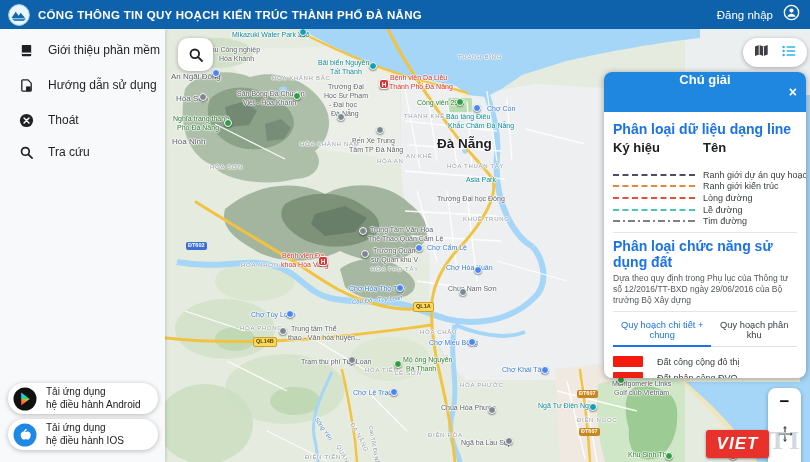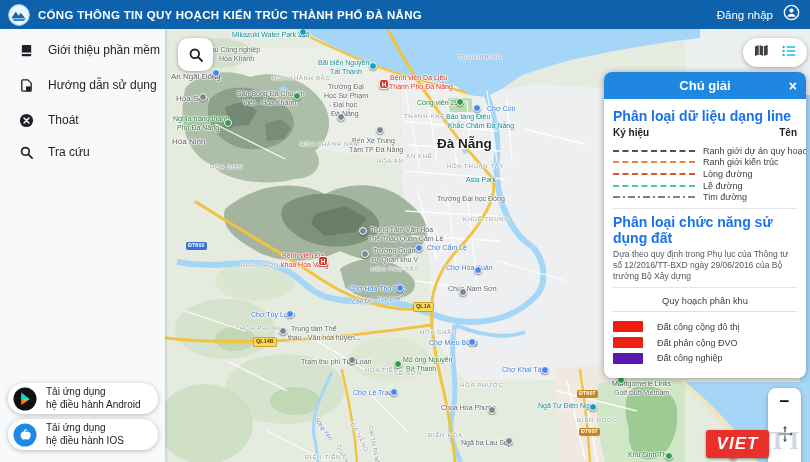--- a/index.html
+++ b/index.html
@@ -55,27 +55,27 @@
   .zo{font-size:17px;font-weight:bold;color:#111;margin-top:5px;line-height:1;cursor:pointer}
   .pan{margin-top:15px;cursor:pointer}
   .viet{position:absolute;left:541px;top:401px;width:63px;height:28px;background:#e8312a;border-radius:3px;z-index:6;
         display:flex;align-items:center;justify-content:center;color:#fff;font-weight:bold;font-style:italic;
         font-size:17px;letter-spacing:1px;box-shadow:0 1px 3px rgba(0,0,0,.4)}
   .ghost{position:absolute;left:604px;top:397px;z-index:7;font-family:"Liberation Serif",serif;font-size:26px;
          font-weight:bold;color:#c8d2dd;opacity:.85;letter-spacing:3px}
   
   .legend{position:absolute;left:439px;top:43px;width:202px;height:306px;background:#fff;border-radius:8px;
           box-shadow:0 1px 6px rgba(0,0,0,.35);overflow:hidden;z-index:5}
-  .legend-h{height:27px;background:var(--legend-blue,#1f87e0);color:#fff;display:flex;align-items:center;
+  .legend-h{height:40px;background:var(--legend-blue,#1f87e0);color:#fff;display:flex;align-items:flex-start;
             justify-content:center;font-size:13px;font-weight:bold;position:relative}
   .legend-x{position:absolute;right:9px;top:50%;transform:translateY(-50%);font-size:14px;font-weight:bold;cursor:pointer;line-height:1}
   .legend-b{padding:7px 9px 0;height:272px;overflow:hidden}
   .sec-t{color:var(--accent,#1a73e8);font-size:14px;font-weight:bold;margin:2px 0 3px}
-  .lhead{display:flex;font-size:10px;font-weight:bold;color:#202124;margin:1px 0 7px}
-  .lhead .c1{width:90px}.lhead .c2{flex:1;text-align:right}
+  .lhead{display:flex;font-size:13px;font-weight:bold;color:#202124;margin:1px 0 14px}
+  .lhead .c1{width:90px}.lhead .c2{flex:1;text-align:left}
   .lrow{display:flex;align-items:center;height:11.6px}
   .sym{width:82px;margin-right:8px;flex:none}
   .sym.dashed{border-top-width:2px;border-top-style:dashed}
   .sym.railway{height:6px;
     background-image:repeating-linear-gradient(90deg,#9a9a9a 0 5px,transparent 5px 9px),
                      repeating-linear-gradient(90deg,transparent 0 12px,#9a9a9a 12px 13.2px);
     background-size:100% 1.8px,100% 100%;background-position:0 center,0 0;background-repeat:repeat-x,repeat}
   .lrow span{font-size:9px;color:#3c4043;white-space:nowrap}
   hr.div{border:none;border-top:1px solid #e3e5e8;margin:5px 0}
   .desc{font-size:8.5px;color:#53575c;line-height:1.3;margin-bottom:4px}
@@ -441,20 +441,21 @@
           <div class="lrow">
             <div class="sym dashdot" style="height: 2px; background: repeating-linear-gradient(90deg, rgb(128, 128, 128) 0px, rgb(128, 128, 128) 7px, transparent 7px, transparent 10px, rgb(128, 128, 128) 10px, rgb(128, 128, 128) 12px, transparent 12px, transparent 15px);"></div>
             <span>Tim đường</span>
           </div>
         </div>
       <hr class="div">
       <div class="sec-t">Phân loại chức năng sử dụng đất</div>
       <div class="desc">Dựa theo quy định trong Phụ lục của Thông tư số 12/2016/TT-BXD ngày 29/06/2016 của Bộ trưởng Bộ Xây dựng</div>
       <hr class="div">
       <div class="tabs" id="legend-tabs">
+          <div class="tab active" style="flex: 1.15 1 0%;">Quy hoạch chi tiết + chung</div>
           <div class="tab" style="flex: 1 1 0%;">Quy hoạch phân khu</div>
         </div>
       <div id="landuse-rows">
           <div class="urow">
             <div class="swatch" style="background: rgb(243, 27, 13);"></div>
             <span>Đất công cộng đô thị</span>
           </div>
           <div class="urow">
             <div class="swatch" style="background: rgb(238, 32, 18);"></div>
             <span>Đất phân cộng ĐVO</span>

